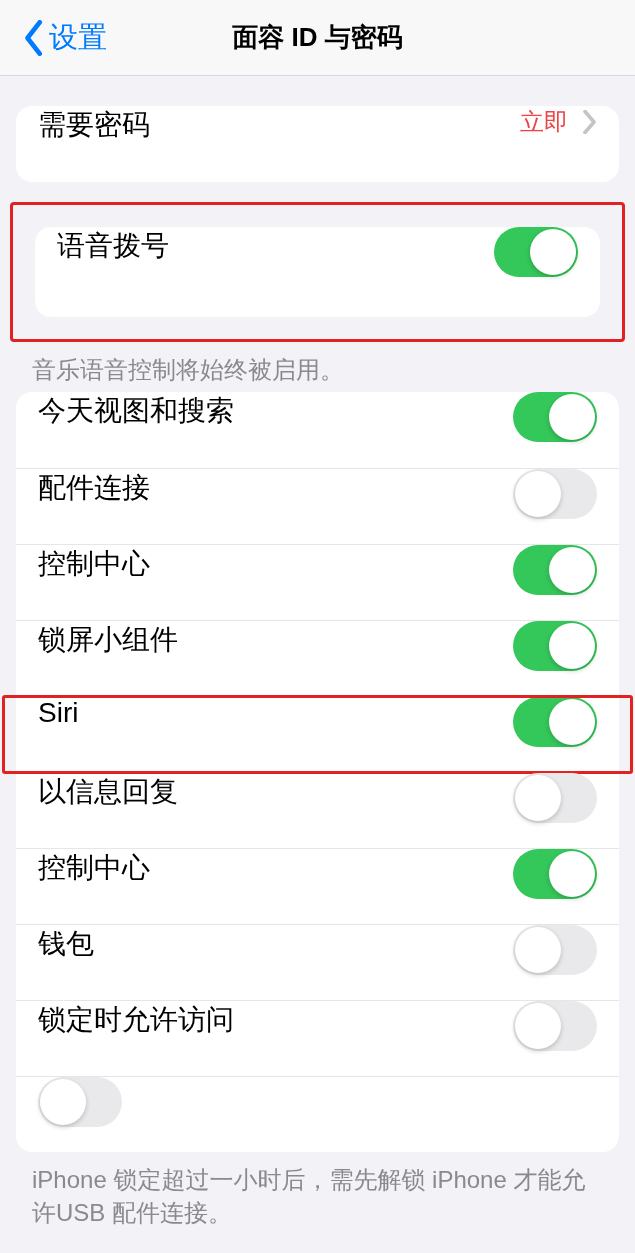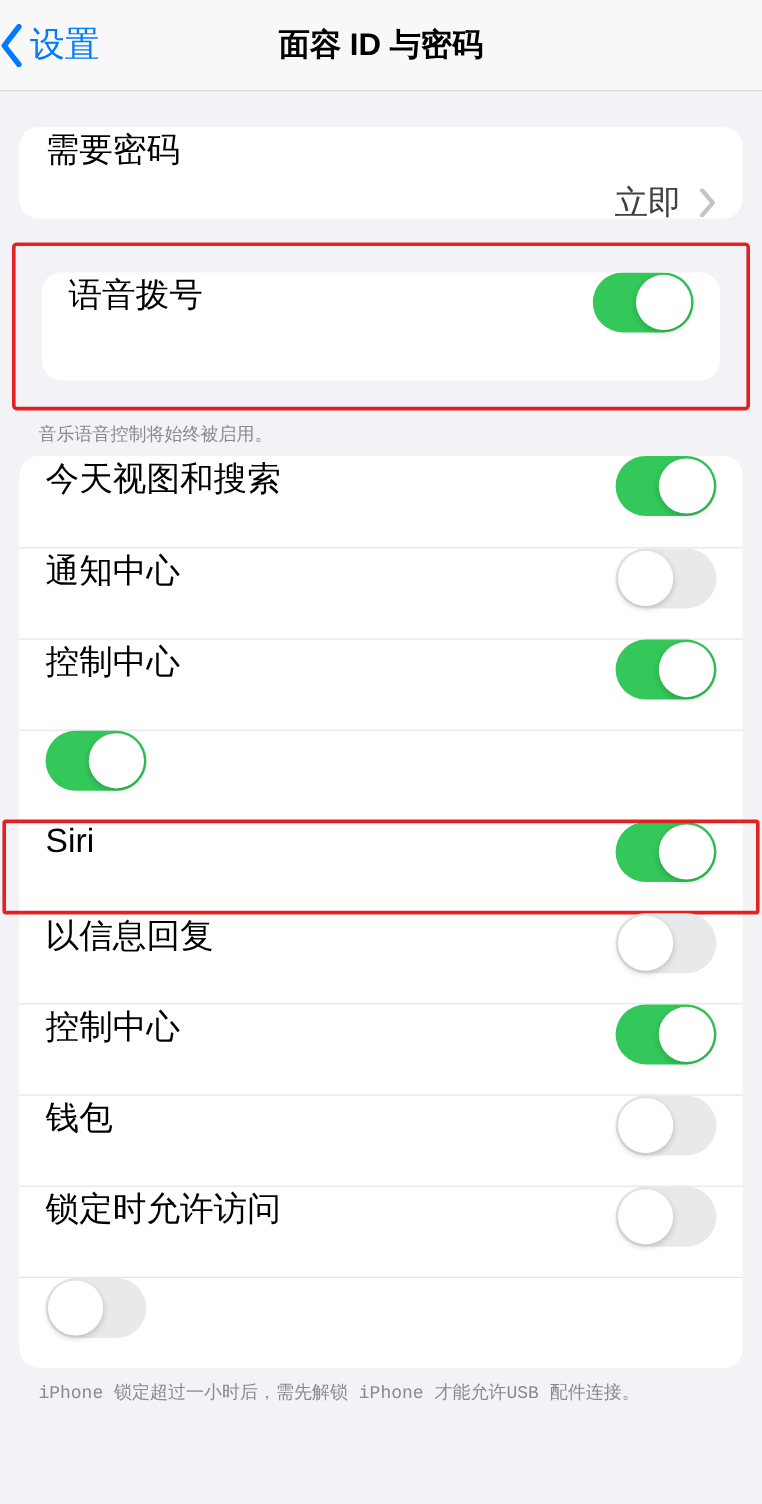--- a/index.html
+++ b/index.html
@@ -14,21 +14,21 @@
     height: 76px;
     background: #f8f8f8;
     border-bottom: 1px solid #d9d9dc;
     display: flex;
     align-items: center;
     position: relative;
   }
   .back {
     display: flex;
     align-items: center;
-    padding-left: 0;
+    padding-left: 24px;
     color: #007aff;
     font-size: 29px;
     cursor: pointer;
   }
   .back svg { margin-right: 4px; }
   .nav-title {
     position: absolute;
     left: 0; right: 0;
     text-align: center;
     font-size: 26px;
@@ -50,36 +50,34 @@
     height: 76px;
     padding: 0 22px;
     border-top: 1px solid #e5e5ea;
   }
   .row:first-child { border-top: none; }
   .row .label {
     font-size: 28px;
     color: #000;
   }
   .row .value {
-    font-size: 28px;
-    color: #404040;
+    font-size: 24px;
+    color: #ef4444;
     display: flex;
     align-items: center;
-    margin-top: 44px;
   }
   .chev {
     margin-left: 14px;
     color: #c4c4c7;
   }
   .footer {
     margin: 12px 32px 0 32px;
-    font-size: 15px;
+    font-size: 24px;
     color: #8a8a8e;
     line-height: 1.35;
-    font-family: Liberation Mono, monospace;
   }
   .header-label {
     margin: 30px 32px 8px 32px;
     font-size: 22px;
     color: #8a8a8e;
   }
   .toggle {
     position: relative;
     width: 84px;
     height: 50px;
@@ -173,32 +171,33 @@
 
 
   <div class="big-group-wrap">
     <div class="row">
       <span class="label">今天视图和搜索</span>
       <div class="toggle on">
           <div class="knob"></div>
         </div>
     </div>
     <div class="row">
-      <span class="label">通知中心</span>
+      <span class="label">配件连接</span>
       <div class="toggle">
           <div class="knob"></div>
         </div>
     </div>
     <div class="row">
       <span class="label">控制中心</span>
       <div class="toggle on">
           <div class="knob"></div>
         </div>
     </div>
     <div class="row">
+      <span class="label">锁屏小组件</span>
       <div class="toggle on">
           <div class="knob"></div>
         </div>
     </div>
     <div class="row siri-highlight">
       <span class="label">Siri</span>
       <div class="toggle on">
           <div class="knob"></div>
         </div>
     </div>

